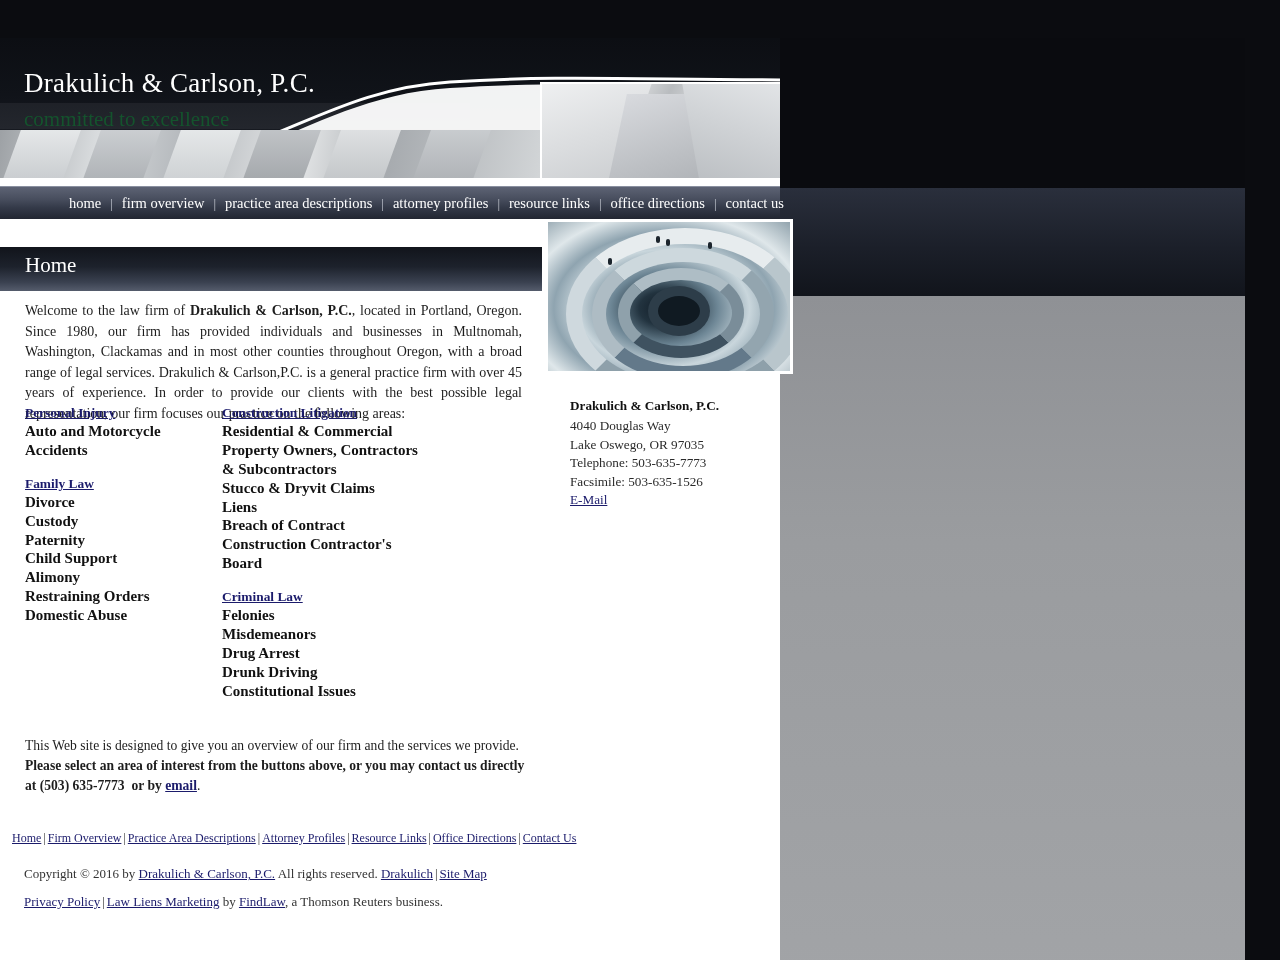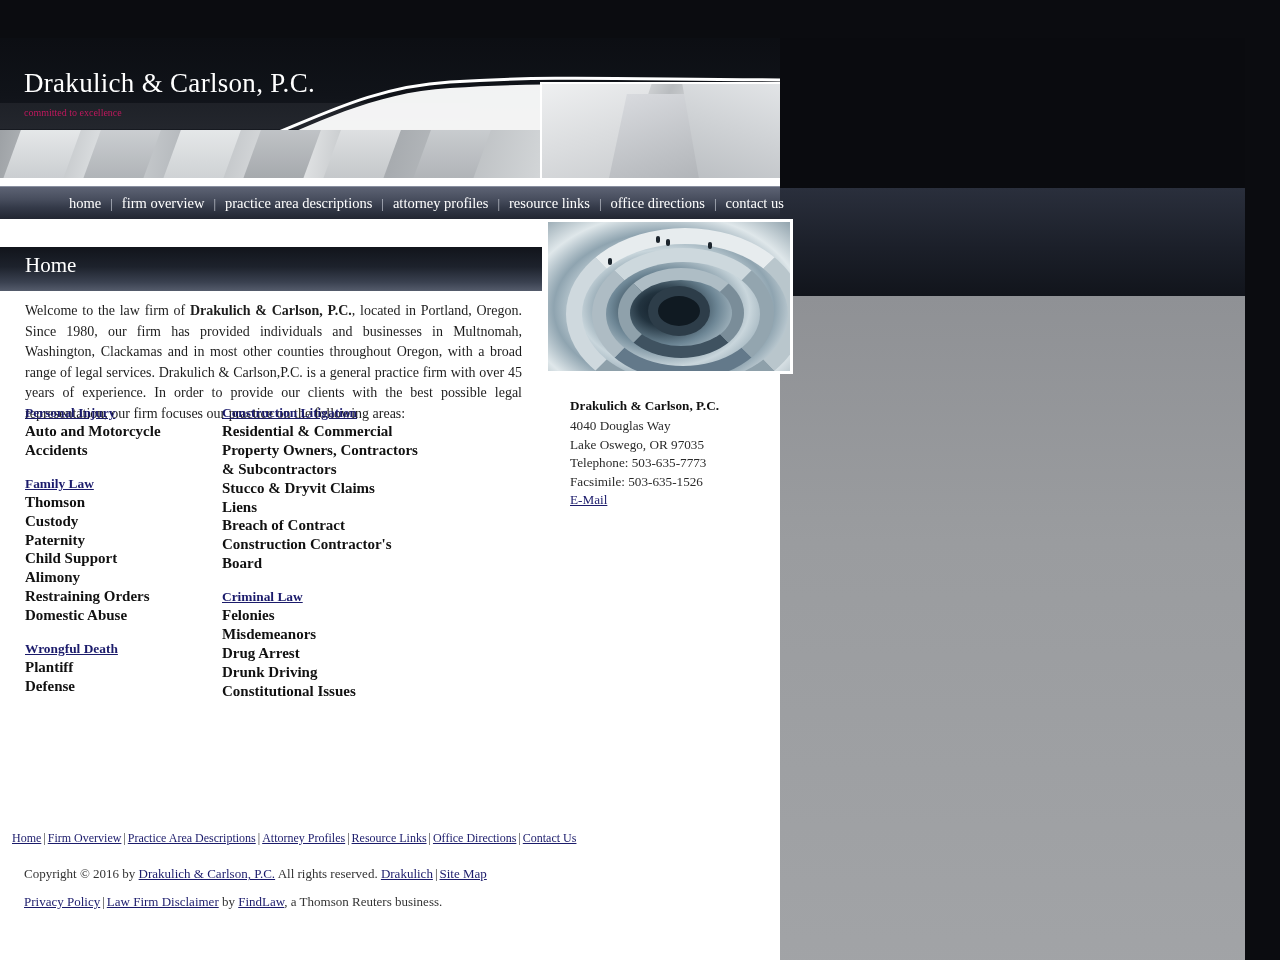--- a/index.html
+++ b/index.html
@@ -83,22 +83,22 @@
   .tagline-bar {
     position: absolute;
     left: 0; top: 65px;
     width: 470px;
     height: 26px;
     background: rgba(255,255,255,0.06);
   }
   .tagline {
     position: absolute;
     left: 24px; top: 69px;
-    color: #be185d;
-    font-size: 10px;
+    color: #14532d;
+    font-size: 21px;
     font-family: "Liberation Serif", serif;
     white-space: nowrap;
   }
   
   .swoosh {
     position: absolute;
     left: 120px; top: 18px;
     width: 700px; height: 130px;
     overflow: hidden;
     pointer-events: none;
@@ -406,43 +406,43 @@
         <div class="dot" style="left:108px; top:14px;"></div>
         <div class="dot" style="left:118px; top:17px;"></div>
         <div class="dot" style="left:160px; top:20px;"></div>
         <div class="dot" style="left:60px;  top:36px;"></div>
       </div>
 
       <div class="intro" id="intro">Welcome to the law firm of <b>Drakulich &amp; Carlson, P.C.</b>, located in Portland, Oregon. Since 1980, our firm has provided individuals and businesses in Multnomah, Washington, Clackamas and in most other counties throughout Oregon, with a broad range of legal services. Drakulich &amp; Carlson,P.C. is a general practice firm with over 45 years of experience. In order to provide our clients with the best possible legal representation, our firm focuses our practice on the following areas:</div>
 
       <div class="col-a" id="col-a">
           <div class="grp"><a class="grp-head">Personal Injury</a><div class="grp-item">Auto and Motorcycle Accidents</div></div>
-          <div class="grp"><a class="grp-head">Family Law</a><div class="grp-item">Thomson</div><div class="grp-item">Custody</div><div class="grp-item">Paternity</div><div class="grp-item">Child Support</div><div class="grp-item">Alimony</div><div class="grp-item">Restraining Orders</div><div class="grp-item">Domestic Abuse</div></div>
-          <div class="grp"><a class="grp-head">Wrongful Death</a><div class="grp-item">Plantiff</div><div class="grp-item">Defense</div></div>
+          <div class="grp"><a class="grp-head">Family Law</a><div class="grp-item">Divorce</div><div class="grp-item">Custody</div><div class="grp-item">Paternity</div><div class="grp-item">Child Support</div><div class="grp-item">Alimony</div><div class="grp-item">Restraining Orders</div><div class="grp-item">Domestic Abuse</div></div>
         </div>
       <div class="col-b" id="col-b">
           <div class="grp"><a class="grp-head">Construction Litigation</a><div class="grp-item">Residential &amp; Commercial</div><div class="grp-item">Property Owners, Contractors</div><div class="grp-item">&amp; Subcontractors</div><div class="grp-item">Stucco &amp; Dryvit Claims</div><div class="grp-item">Liens</div><div class="grp-item">Breach of Contract</div><div class="grp-item">Construction Contractor's Board</div></div>
           <div class="grp"><a class="grp-head">Criminal Law</a><div class="grp-item">Felonies</div><div class="grp-item">Misdemeanors</div><div class="grp-item">Drug Arrest</div><div class="grp-item">Drunk Driving</div><div class="grp-item">Constitutional Issues</div></div>
         </div>
 
       <div class="contact">
         <div class="cname">Drakulich &amp; Carlson, P.C.</div>
         <div>4040 Douglas Way</div>
         <div>Lake Oswego, OR 97035</div>
         <div>Telephone: 503-635-7773</div>
         <div>Facsimile: 503-635-1526</div>
         <div><a>E-Mail</a></div>
       </div>
 
+      <div class="para" id="para-overview">This Web site is designed to give you an overview of our firm and the services we provide. <b>Please select an area of interest from the buttons above, or you may contact us directly at (503) 635-7773&nbsp; or by <a>email</a></b>.</div>
 
       <div class="footer-nav" id="footer-nav"><a>Home</a><span class="footer-sep">|</span><a>Firm Overview</a><span class="footer-sep">|</span><a>Practice Area Descriptions</a><span class="footer-sep">|</span><a>Attorney Profiles</a><span class="footer-sep">|</span><a>Resource Links</a><span class="footer-sep">|</span><a>Office Directions</a><span class="footer-sep">|</span><a>Contact Us</a></div>
 
       <div class="copyright">
         <span>Copyright © 2016 by </span><a>Drakulich &amp; Carlson, P.C.</a><span> All rights reserved. </span><a>Drakulich</a><span class="footer-sep">|</span><a>Site Map</a>
       </div>
 
       <div class="policy">
-        <a>Privacy Policy</a><span class="footer-sep">|</span><a>Law Firm Disclaimer</a><span> by </span><a>FindLaw</a><span>, a Thomson Reuters business.</span>
+        <a>Privacy Policy</a><span class="footer-sep">|</span><a>Law Liens Marketing</a><span> by </span><a>FindLaw</a><span>, a Thomson Reuters business.</span>
       </div>
 
     </div>
   </div>
 </div>
 
 </body></html>

